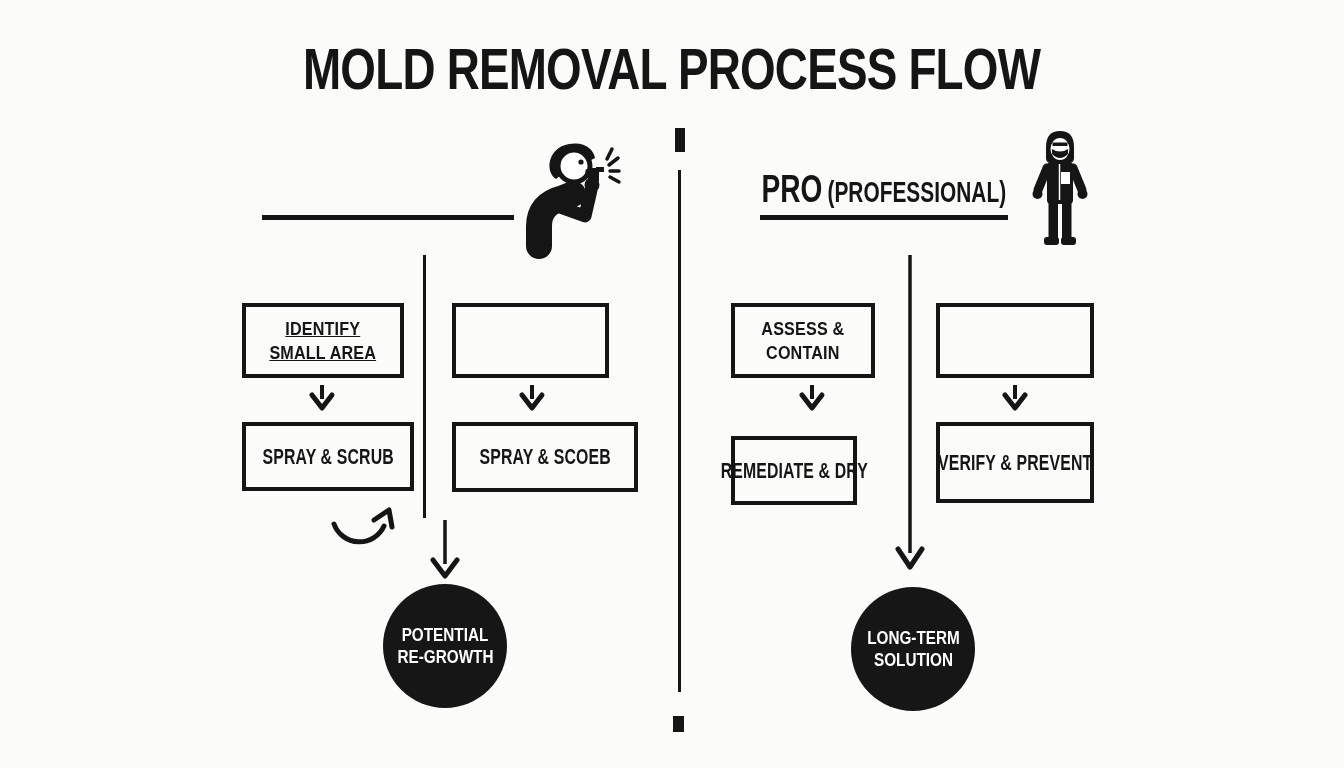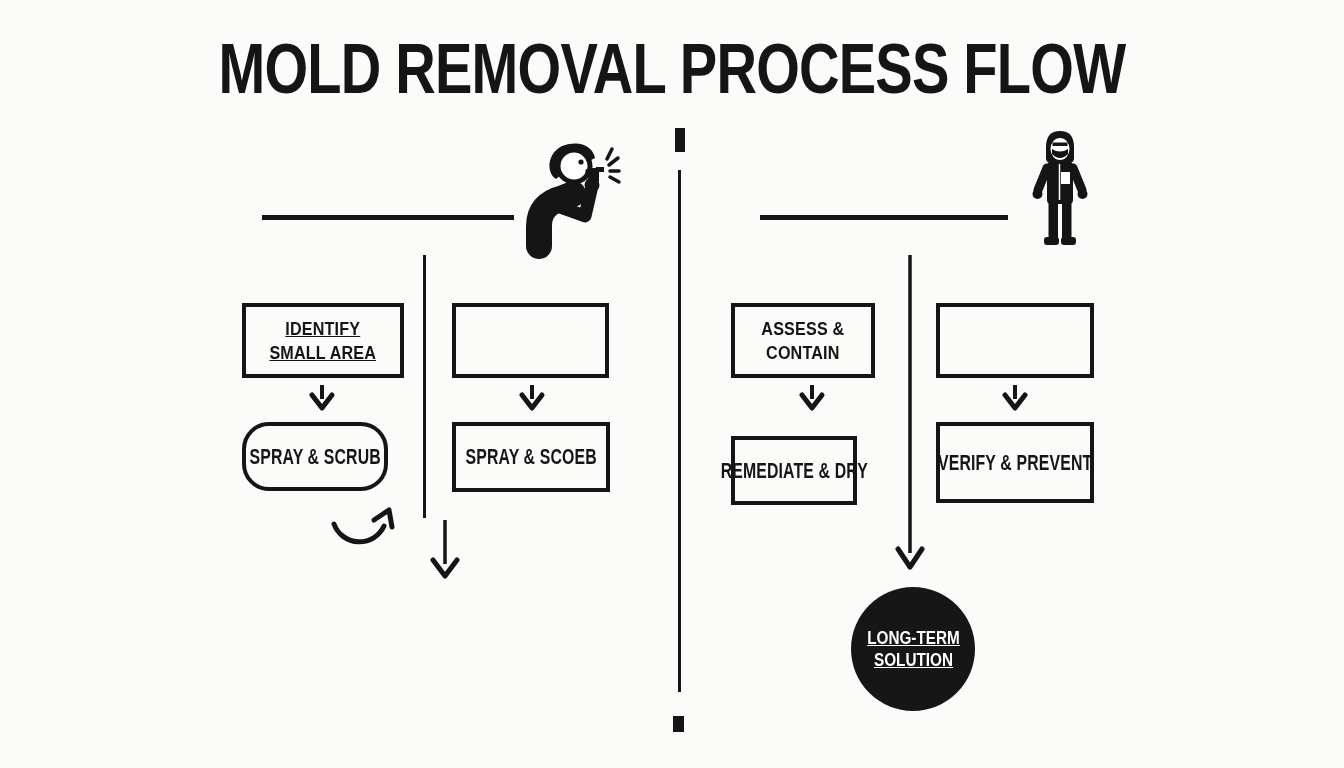--- a/index.html
+++ b/index.html
@@ -11,21 +11,21 @@
   *{margin:0;padding:0;box-sizing:border-box;}
   body{background:#e8e8e6;font-family:"Liberation Sans",sans-serif;}
   .canvas{
     position:relative;width:1344px;height:768px;margin:0 auto;
     background:var(--bg);overflow:hidden;color:var(--ink);
   }
   .ink{color:var(--ink);}
   
   .title{
     position:absolute;top:34px;left:0;width:1344px;height:70px;line-height:70px;
-    text-align:center;font-size:71px;font-weight:bold;white-space:nowrap;
+    text-align:center;font-size:58px;font-weight:bold;white-space:nowrap;
   }
   .title .squeeze{display:inline-block;transform:scaleX(0.79);transform-origin:center;letter-spacing:-1px;}
   
   .dash{position:absolute;background:var(--ink);}
   .vline{position:absolute;background:var(--ink);}
   
   .col-head{
     position:absolute;top:168px;height:42px;line-height:42px;width:400px;
     text-align:center;white-space:nowrap;font-weight:bold;
   }
@@ -88,44 +88,53 @@
   <div class="fbox" style="left:242px;top:303px;width:162px;height:75px;text-decoration:underline;">
     <span class="two-line">
       <span style="display:block">IDENTIFY</span>
       <span style="display:block">SMALL AREA</span>
     </span>
   </div>
   <svg class="ink" style="left:308px;top:384px;" width="28" height="28" viewBox="0 0 28 28">
     <line x1="14" y1="1" x2="14" y2="15" stroke="currentColor" stroke-width="4"></line>
     <path d="M4,11 L14,24 L24,11" fill="none" stroke="currentColor" stroke-width="5" stroke-linejoin="round" stroke-linecap="round"></path>
   </svg>
-  <div class="fbox" style="left:242px;top:422px;width:146px;height:69px;border-radius:27px;">
+  <div class="fbox" style="left:242px;top:422px;width:172px;height:69px;">
     <span class="one-line">SPRAY &amp; SCRUB</span>
   </div>
 
   <div class="fbox" style="left:452px;top:303px;width:157px;height:75px;"></div>
   <svg class="ink" style="left:518px;top:384px;" width="28" height="28" viewBox="0 0 28 28">
     <line x1="14" y1="1" x2="14" y2="15" stroke="currentColor" stroke-width="4"></line>
     <path d="M4,11 L14,24 L24,11" fill="none" stroke="currentColor" stroke-width="5" stroke-linejoin="round" stroke-linecap="round"></path>
   </svg>
-  <div class="fbox" style="left:452px;top:422px;width:158px;height:70px;">
+  <div class="fbox" style="left:452px;top:422px;width:186px;height:70px;">
     <span class="one-line">SPRAY &amp; SCOEB</span>
   </div>
 
   <svg class="ink" style="left:326px;top:502px;" width="75" height="60" viewBox="0 0 75 60">
     <path d="M8,22 A27,27 0 0 0 58,24" fill="none" stroke="currentColor" stroke-width="5" stroke-linecap="round"></path>
     <path d="M48,18 L63,8 L66,25" fill="none" stroke="currentColor" stroke-width="5" stroke-linecap="round" stroke-linejoin="round"></path>
   </svg>
 
   <svg class="ink" style="left:430px;top:518px;" width="30" height="62" viewBox="0 0 30 62">
     <line x1="15" y1="2" x2="15" y2="46" stroke="currentColor" stroke-width="3.5"></line>
     <path d="M3,42 L15,58 L27,42" fill="none" stroke="currentColor" stroke-width="5" stroke-linejoin="round" stroke-linecap="round"></path>
   </svg>
 
+  <div class="outcome" style="left:383px;top:584px;">
+    <span>POTENTIAL</span>
+    <span>RE-GROWTH</span>
+  </div>
 
+  <div class="col-head" style="left:684px;">
+    <span class="squeeze">
+      <span class="head-main">PRO</span><span class="head-sub">(PROFESSIONAL)</span>
+    </span>
+  </div>
   <div class="head-underline" style="left:760px;top:215px;width:248px;"></div>
 
   <svg class="ink" style="left:1031px;top:128px;" width="58" height="120" viewBox="0 0 58 120">
     <path d="M29,3 Q15,3 15,19 L15,30 Q15,35 20,35 L38,35 Q43,35 43,30 L43,19 Q43,3 29,3 Z" fill="currentColor"></path>
     <ellipse cx="29" cy="21" rx="9.5" ry="11" fill="#fff"></ellipse>
     <rect x="21.5" y="14.5" width="15" height="3.5" fill="currentColor"></rect>
     <path d="M21,21 Q29,26 37,21 L37,26 Q29,34 21,26 Z" fill="currentColor"></path>
     <path d="M16,40 L7,62" stroke="currentColor" stroke-width="9" stroke-linecap="round"></path>
     <path d="M42,40 L51,62" stroke="currentColor" stroke-width="9" stroke-linecap="round"></path>
     <circle cx="6.5" cy="66" r="5" fill="currentColor"></circle>
@@ -160,18 +169,18 @@
 
   <div class="fbox" style="left:936px;top:303px;width:158px;height:75px;"></div>
   <svg class="ink" style="left:1001px;top:384px;" width="28" height="28" viewBox="0 0 28 28">
     <line x1="14" y1="1" x2="14" y2="15" stroke="currentColor" stroke-width="4"></line>
     <path d="M4,11 L14,24 L24,11" fill="none" stroke="currentColor" stroke-width="5" stroke-linejoin="round" stroke-linecap="round"></path>
   </svg>
   <div class="fbox" style="left:936px;top:422px;width:158px;height:81px;">
     <span class="one-line">VERIFY &amp; PREVENT</span>
   </div>
 
-  <div class="outcome" style="left:851px;top:587px;text-decoration:underline;">
+  <div class="outcome" style="left:851px;top:587px;">
     <span>LONG-TERM</span>
     <span>SOLUTION</span>
   </div>
 
 </div>
 
 </body></html>

